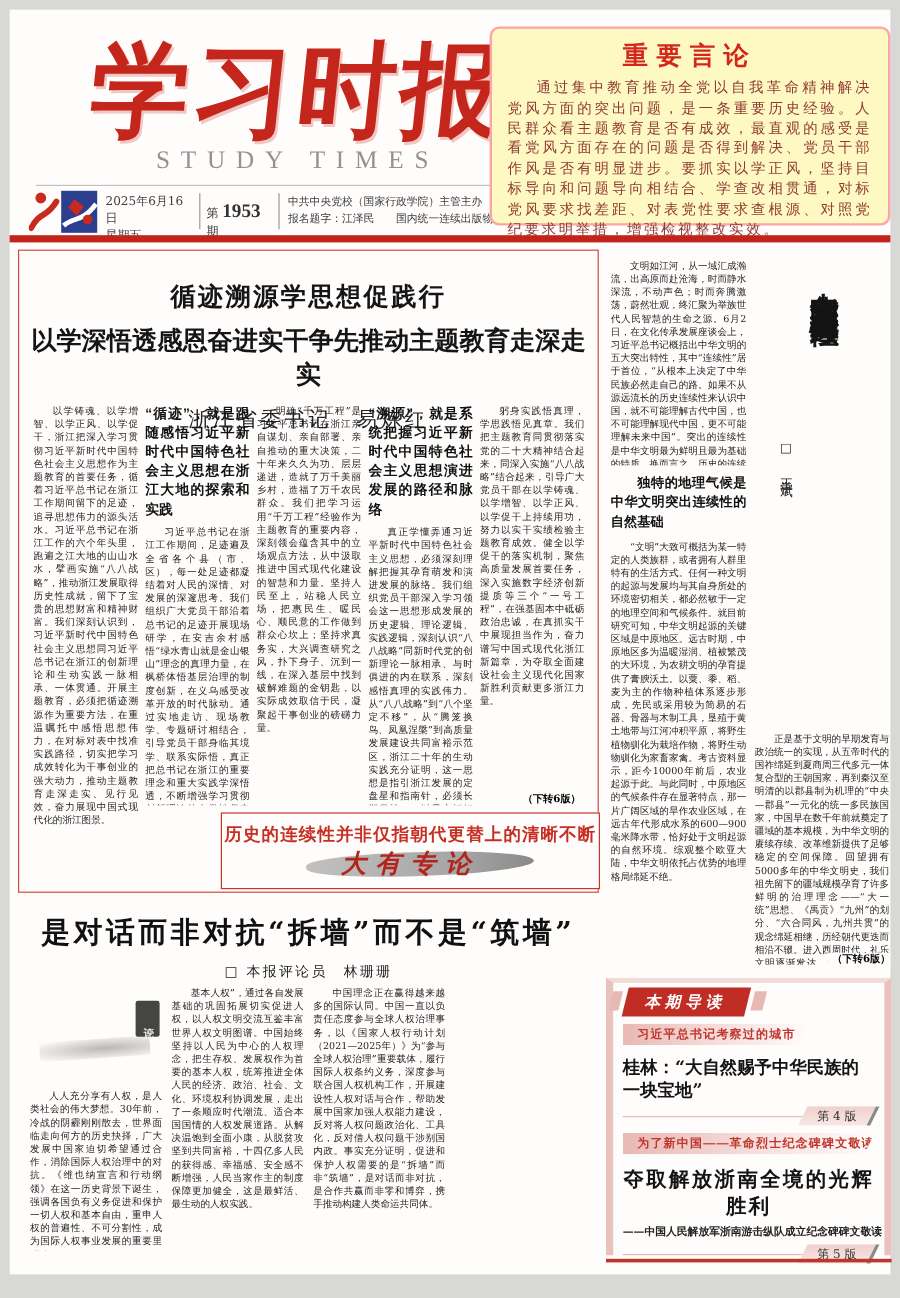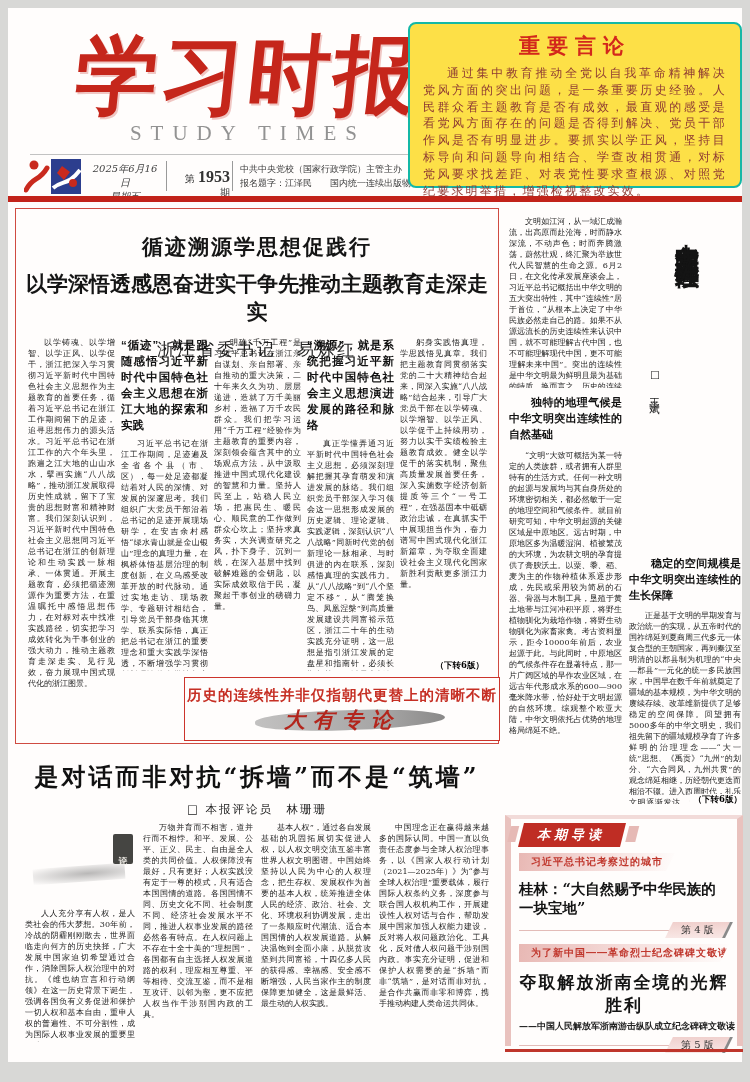--- a/index.html
+++ b/index.html
@@ -8,31 +8,31 @@
   .page { position:absolute; left:8px; top:8px; width:734px; height:1054px; background:#fffdfc; }
 
   
   .masthead-title { position:absolute; left:55px; top:14px; width:370px; text-align:center;
     font-size:82px; font-weight:900; color:#c5261b; letter-spacing:4px;
     transform:skewX(-6deg) scaleY(1.05); text-shadow:2px 2px 0 rgba(197,38,27,.25); }
   .masthead-sub { position:absolute; left:55px; top:113px; width:370px; text-align:center;
     font-size:21px; color:#929292; letter-spacing:9px; font-family:"Liberation Serif", serif; }
   .masthead-line { position:absolute; left:22px; top:146px; width:476px; height:1px; background:#c2c2c2; }
   .logo { position:absolute; left:16px; top:150px; width:58px; height:37px; }
-  .info-date { position:absolute; left:80px; top:154px; width:74px; font-size:10px; line-height:14px; text-align:center; color:#3f3f3f;font-style:italic; }
+  .info-date { position:absolute; left:80px; top:154px; width:74px; font-size:10px; line-height:14px; text-align:left; color:#3f3f3f; }
   .vdiv { position:absolute; top:153px; width:1px; height:30px; background:#9a9a9a; }
   .vdiv1 { left:158px; } .vdiv2 { left:224px; }
-  .info-issue { position:absolute; left:164px; top:160px; width:58px; text-align:right; font-size:10px; color:#333; }
+  .info-issue { position:absolute; left:164px; top:160px; width:58px; text-align:left; font-size:10px; color:#333; }
   .info-issue b { font-size:16px; font-family:"Liberation Serif", serif; }
   .info-org { position:absolute; left:232px; top:154px; width:268px; font-size:9px; line-height:14px; color:#3a3a3a; white-space:nowrap; }
   .red-rule { position:absolute; left:0; top:188px; width:734px; height:6px; background:#c2231a; }
 
   
   .remarks { position:absolute; left:400px; top:14px; width:334px; height:166px;
-    border:2px solid #14b8a6; border-radius:8px; padding:8px 13px; background:#fde047; }
+    border:2px solid #fca5a5; border-radius:8px; padding:8px 13px; background:#fef9c3; }
   .remarks-title { text-align:center; font-size:21px; font-weight:900; color:#d3271c;
     letter-spacing:7px; font-family:"Liberation Sans", sans-serif; }
   .remarks-body { margin-top:5px; font-size:12px; line-height:16.8px; letter-spacing:2.2px;
     color:#8e3a33; text-align:justify; text-indent:2em; }
 
   
   .main-art { position:absolute; left:7px; top:200px; width:484px; height:536px;
     border:1px solid #cf4b41; background:#fffdfc; }
   .ma-h1 { margin-top:24px; text-align:center; font-size:21px; font-weight:900;
     font-family:"Liberation Sans", sans-serif; color:#151515; letter-spacing:2px; }
@@ -181,37 +181,35 @@
   </div>
 
   <div class="civ">
     <div class="civ-colL">
       <div class="civ-p1 smalltext">文明如江河，从一域汇成瀚流，出高原而赴沧海，时而静水深流，不动声色；时而奔腾激荡，蔚然壮观，终汇聚为举族世代人民智慧的生命之源。6月2日，在文化传承发展座谈会上，习近平总书记概括出中华文明的五大突出特性，其中“连续性”居于首位，“从根本上决定了中华民族必然走自己的路。如果不从源远流长的历史连续性来认识中国，就不可能理解古代中国，也不可能理解现代中国，更不可能理解未来中国”。突出的连续性是中华文明最为鲜明且最为基础的特质。换而言之，历史的连续性并非仅指朝代更替上的清晰不断，实际上具有极为广泛而丰富的含义，且与其他四大突出特性相辅相成、融为一体。</div>
       <div class="civ-sub">独特的地理气候是中华文明突出连续性的自然基础</div>
       <div class="civ-p2 smalltext">“文明”大致可概括为某一特定的人类族群，或者拥有人群里特有的生活方式。任何一种文明的起源与发展均与其自身所处的环境密切相关，都必然敏于一定的地理空间和气候条件。就目前研究可知，中华文明起源的关键区域是中原地区。远古时期，中原地区多为温暖湿润、植被繁茂的大环境，为农耕文明的孕育提供了膏腴沃土。以粟、黍、稻、麦为主的作物种植体系逐步形成，先民或采用较为简易的石器、骨器与木制工具，垦殖于黄土地带与江河冲积平原，将野生植物驯化为栽培作物，将野生动物驯化为家畜家禽。考古资料显示，距今10000年前后，农业起源于此。与此同时，中原地区的气候条件存在显著特点，那一片广阔区域的旱作农业区域，在远古年代形成水系的600—900毫米降水带，恰好处于文明起源的自然环境。综观整个欧亚大陆，中华文明依托占优势的地理格局绵延不绝。</div>
     </div>
     <div class="civ-title">中华文明源远流长的连续性</div>
     <div class="civ-author">□ 王学斌</div>
-    <div class="civ-sub2">稳定的空间规模是中华文明突出连续性的生长保障</div>
     <div class="civ-p3 smalltext">正是基于文明的早期发育与政治统一的实现，从五帝时代的国祚绵延到夏商周三代多元一体复合型的王朝国家，再到秦汉至明清的以郡县制为机理的“中央—郡县”一元化的统一多民族国家，中国早在数千年前就奠定了疆域的基本规模，为中华文明的赓续存续、改革维新提供了足够稳定的空间保障。回望拥有5000多年的中华文明史，我们祖先留下的疆域规模孕育了许多鲜明的治理理念——“大一统”思想、《禹贡》“九州”的划分、“六合同风，九州共贯”的观念绵延相继，历经朝代更迭而相沿不辍。进入西周时代，礼乐文明逐渐发达，为“大一统”思想的孕育奠定了必要的文化基础，《诗经》里面所言的“溥天之下，莫非王土；率土之滨，莫非王臣”就是最生动的体现。</div>
     <div class="civ-cont">（下转6版）</div>
   </div>
 
   <div class="hr-art">
     <div class="hr-h">是对话而非对抗“拆墙”而不是“筑墙”</div>
     <div class="hr-by">□ 本报评论员　林珊珊</div>
     <div class="hr-cols">
       <div class="hr-col">
         <div class="hr-logo">
           <span class="smear"></span>
           <span class="seal">评论</span>
         </div>
         <div class="smalltext" style="height:134px;overflow:hidden;">人人充分享有人权，是人类社会的伟大梦想。30年前，冷战的阴霾刚刚散去，世界面临走向何方的历史抉择，广大发展中国家迫切希望通过合作，消除国际人权治理中的对抗。《维也纳宣言和行动纲领》在这一历史背景下诞生，强调各国负有义务促进和保护一切人权和基本自由，重申人权的普遍性、不可分割性，成为国际人权事业发展的重要里程碑。</div>
       </div>
-      <div class="hr-col smalltext">万物并育而不相害，道并行而不相悖。和平、发展、公平、正义、民主、自由是全人类的共同价值。人权保障没有最好，只有更好；人权实践没有定于一尊的模式，只有适合本国国情的道路。各国国情不同、历史文化不同、社会制度不同、经济社会发展水平不同，推进人权事业发展的路径必然各有特点。在人权问题上不存在十全十美的“理想国”，各国都有自主选择人权发展道路的权利，理应相互尊重、平等相待、交流互鉴，而不是相互攻讦、以邻为壑，更不应把人权当作干涉别国内政的工具。</div>
       <div class="hr-col smalltext">基本人权”，通过各自发展基础的巩固拓展切实促进人权，以人权文明交流互鉴丰富世界人权文明图谱。中国始终坚持以人民为中心的人权理念，把生存权、发展权作为首要的基本人权，统筹推进全体人民的经济、政治、社会、文化、环境权利协调发展，走出了一条顺应时代潮流、适合本国国情的人权发展道路。从解决温饱到全面小康，从脱贫攻坚到共同富裕，十四亿多人民的获得感、幸福感、安全感不断增强，人民当家作主的制度保障更加健全，这是最鲜活、最生动的人权实践。</div>
       <div class="hr-col smalltext">中国理念正在赢得越来越多的国际认同。中国一直以负责任态度参与全球人权治理事务，以《国家人权行动计划（2021—2025年）》为“参与全球人权治理”重要载体，履行国际人权条约义务，深度参与联合国人权机构工作，开展建设性人权对话与合作，帮助发展中国家加强人权能力建设，反对将人权问题政治化、工具化，反对借人权问题干涉别国内政。事实充分证明，促进和保护人权需要的是“拆墙”而非“筑墙”，是对话而非对抗，是合作共赢而非零和博弈，携手推动构建人类命运共同体。</div>
     </div>
   </div>
 
   <div class="digest">
     <div class="digest-tab">本期导读</div>
     <div class="digest-items">
 
       <div>

